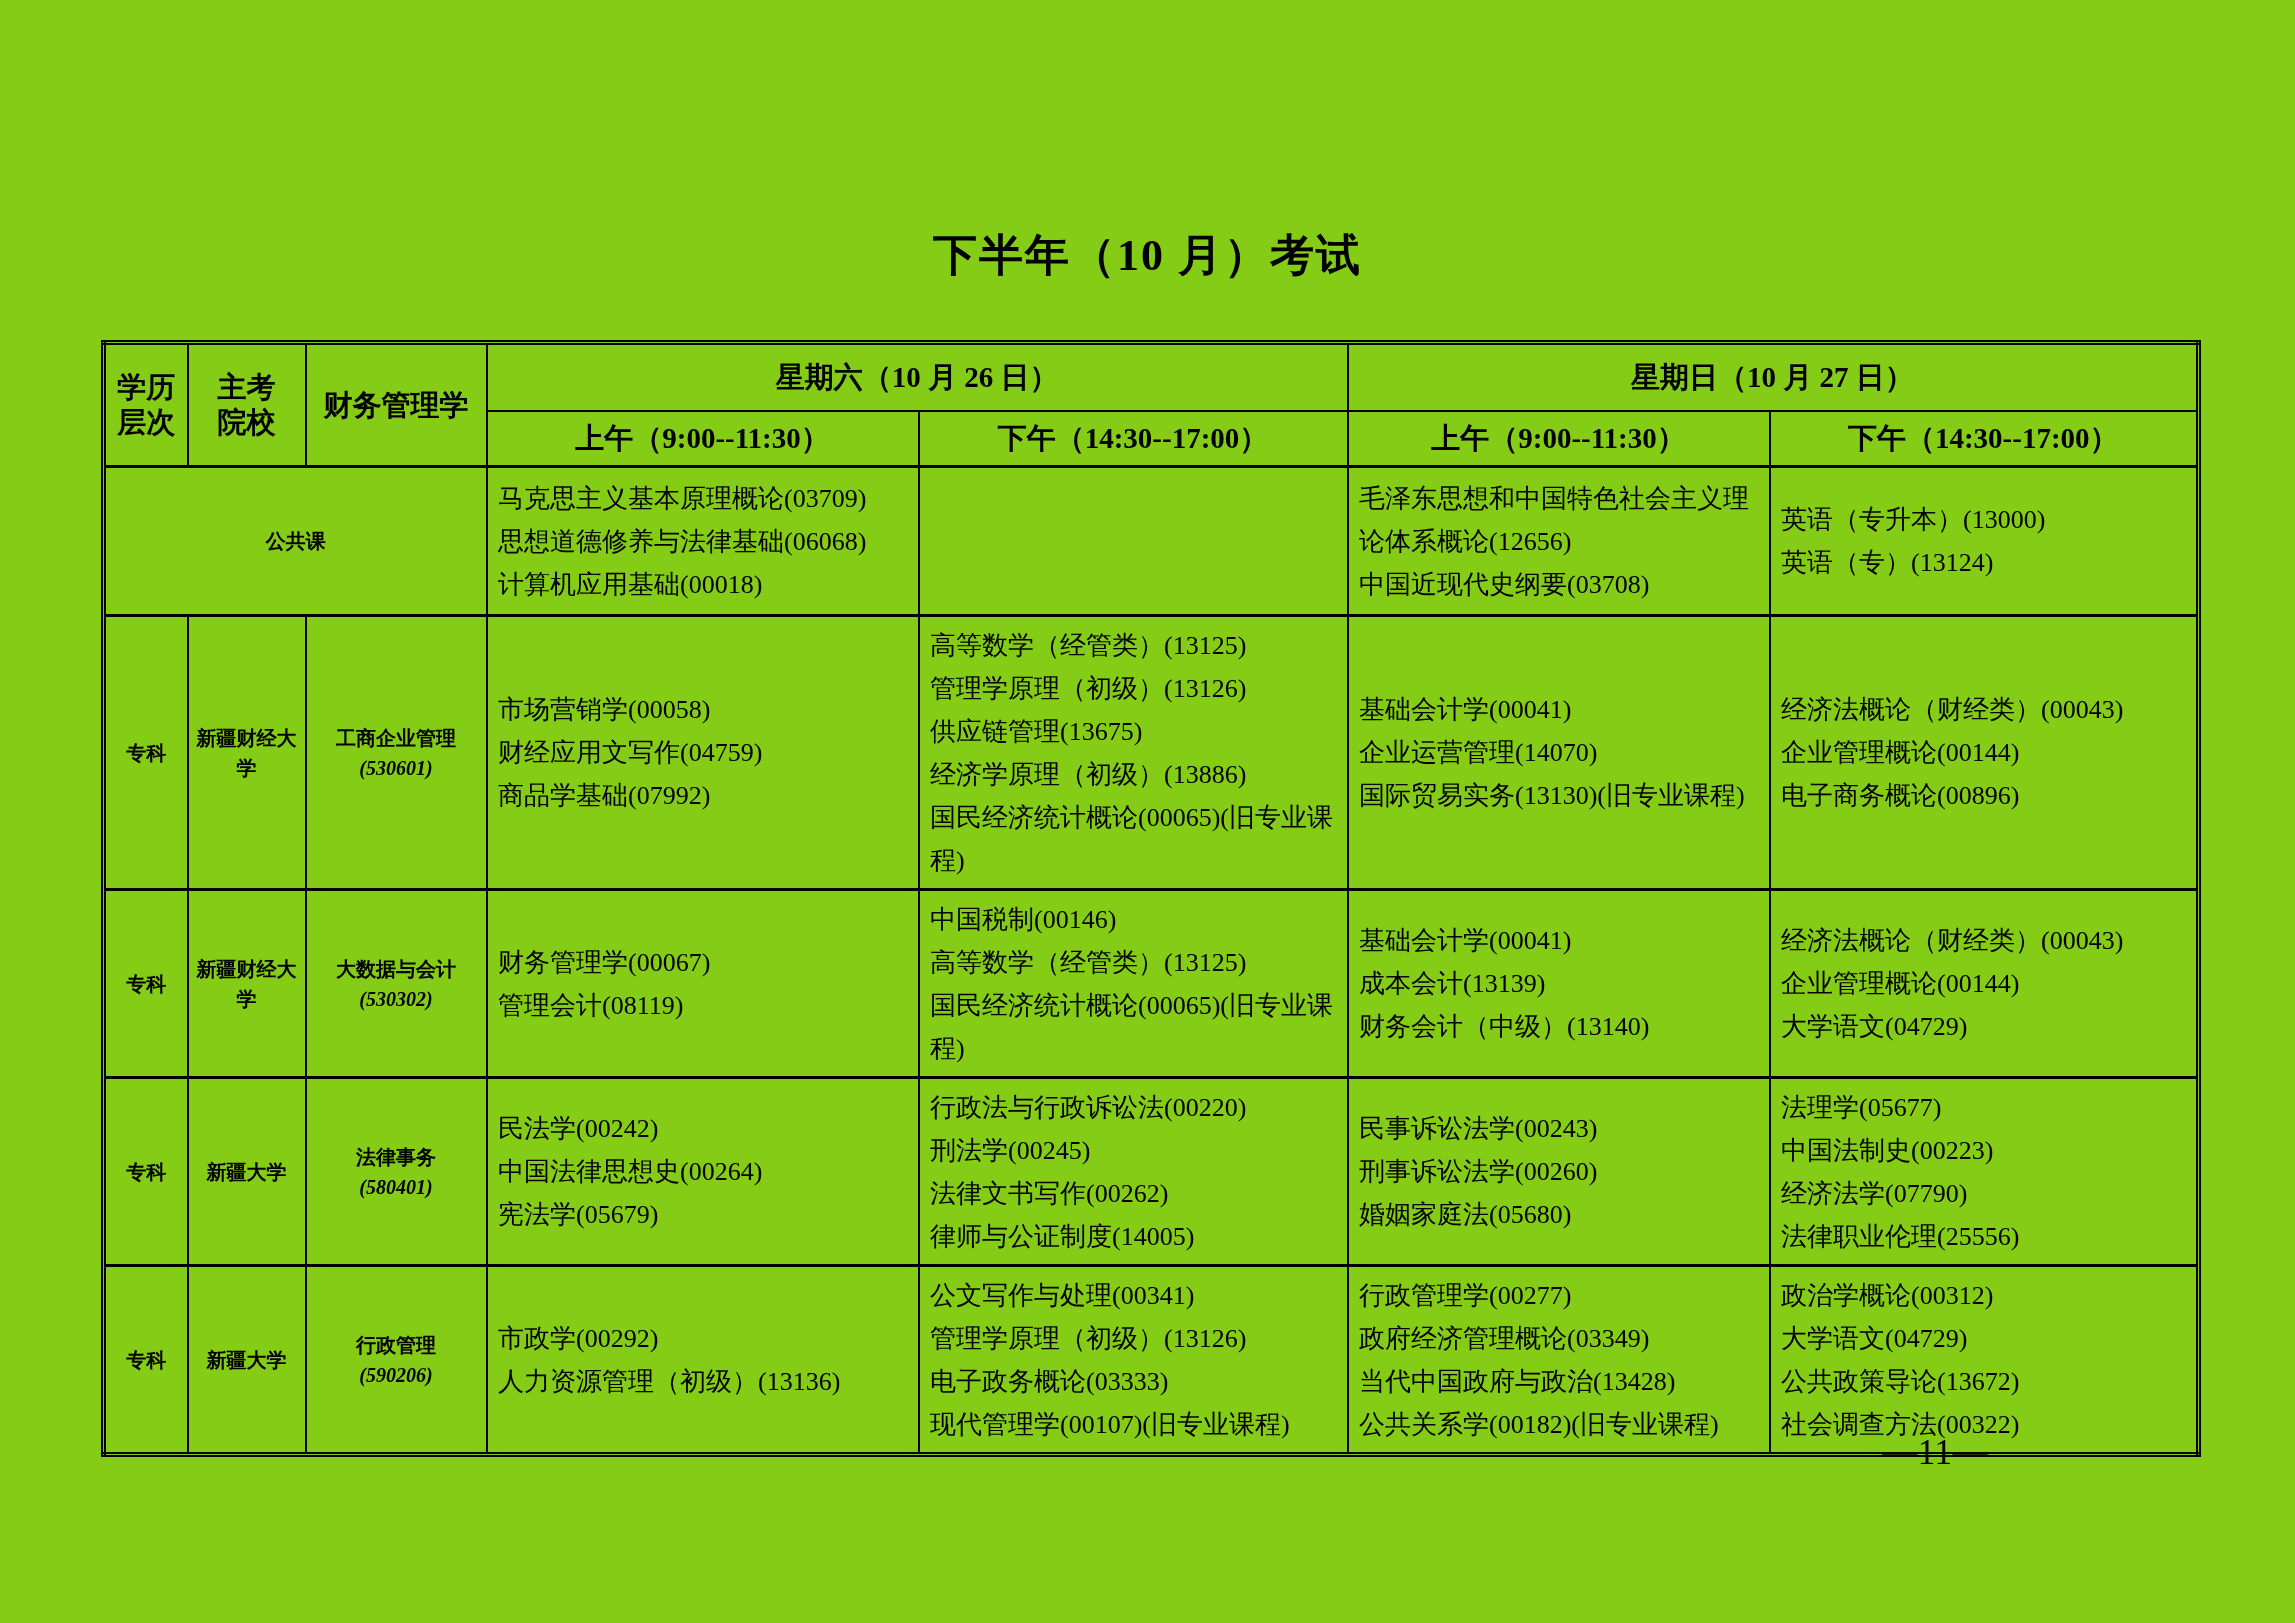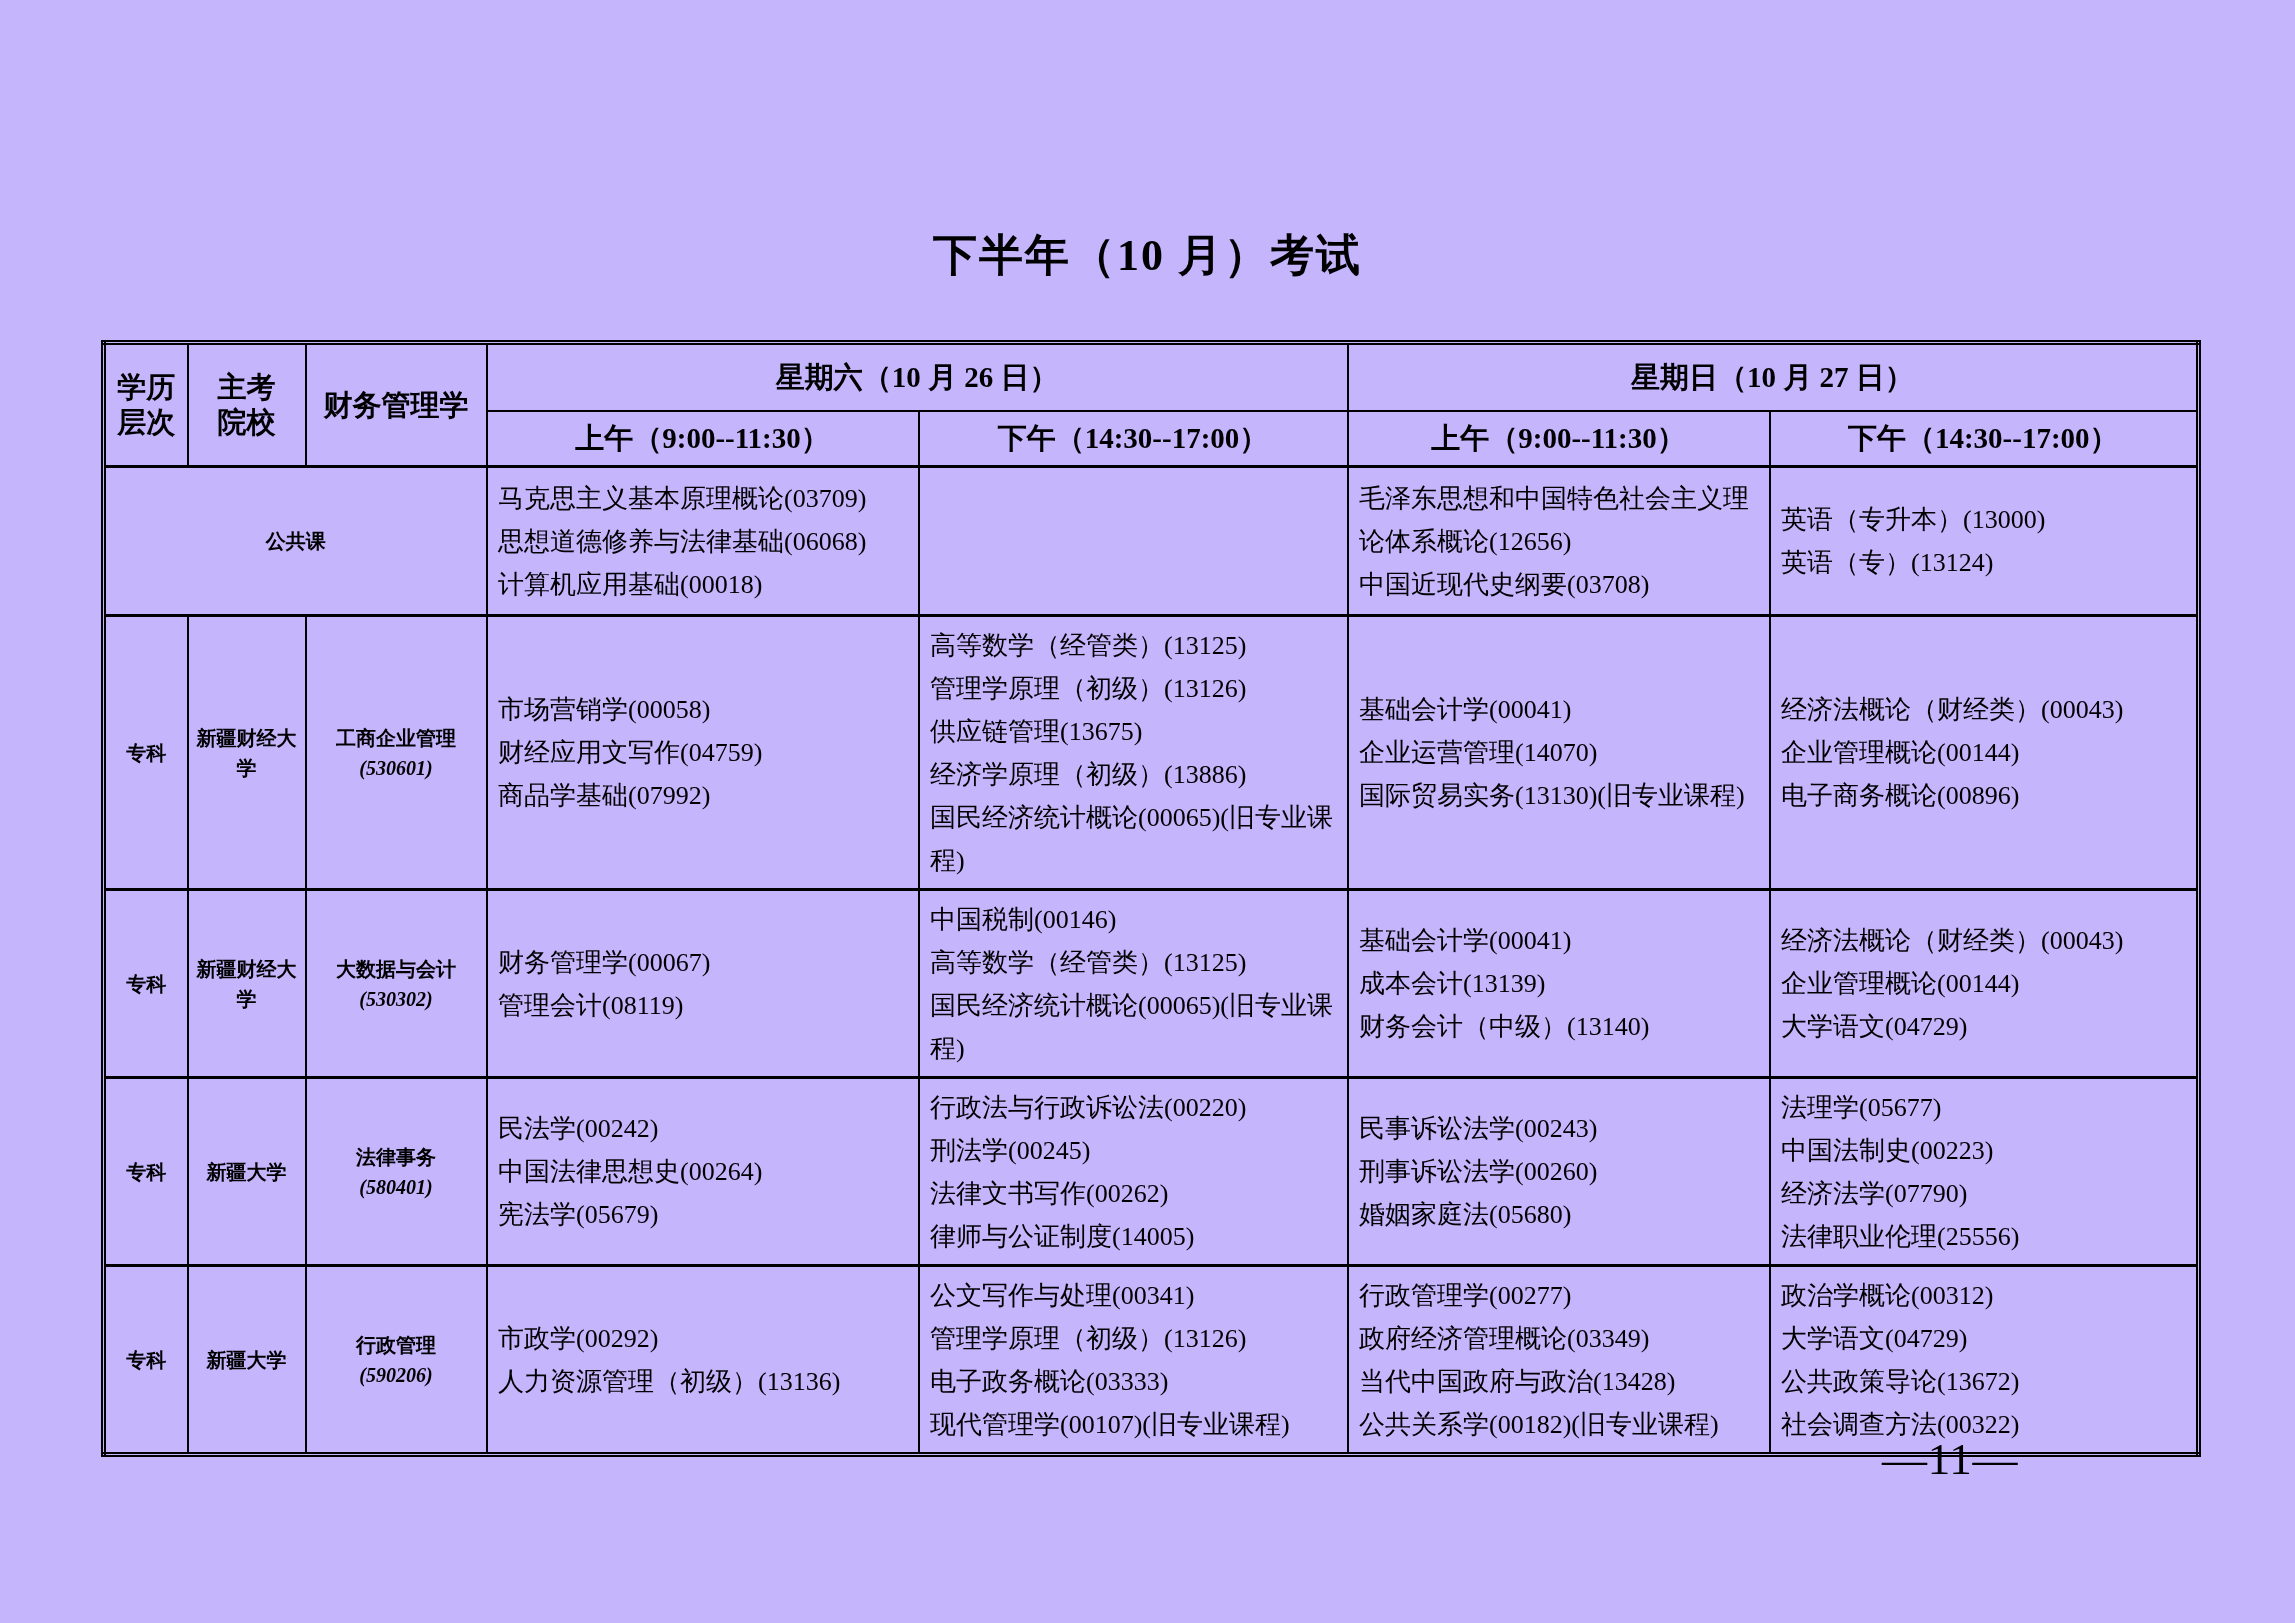--- a/index.html
+++ b/index.html
@@ -1,19 +1,19 @@
 <!DOCTYPE html>
 <html style="font-size:10.5px"><head>
 <meta charset="utf-8">
 <style>
   html,body{margin:0;padding:0;background:#888;}
   .page{
     position:relative;
     width:2295px;height:1623px;
-    background:#c4b5fd;
+    background:#84cc16;
     font-family:"Liberation Serif","DejaVu Serif",serif;
     color:#000;
     overflow:hidden;
   }
   .title{
     position:absolute;
     top:226px;left:0;width:100%;
     text-align:center;
     font-size:44px;
     font-weight:bold;
@@ -60,21 +60,21 @@
     text-align:left;
     font-size:26px;
     line-height:43px;
     padding:6.5px 5.2px 6.5px 10.5px;
   }
   .course-line{white-space:normal;}
   .major-code{font-weight:bold;font-style:italic;}
   .page-number{
     position:absolute;
     top:1433px;left:1882px;
-    font-size:45px;
+    font-size:35px;
     letter-spacing:0.7px;
   }
 </style>
 </head>
 <body>
 
 <div class="page">
 
   <div class="title">下半年（10 月）考试</div>
 

